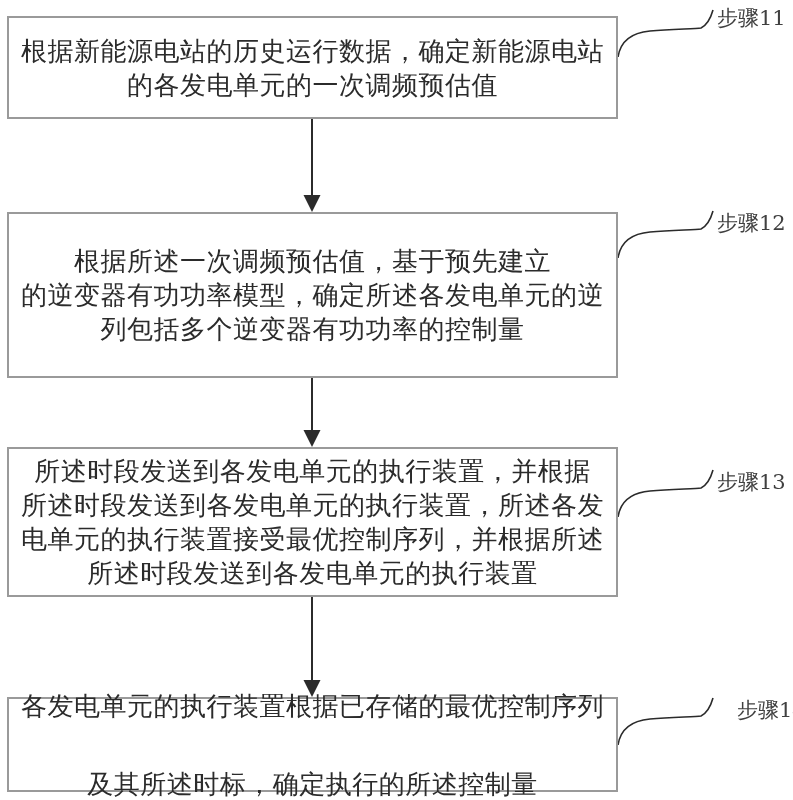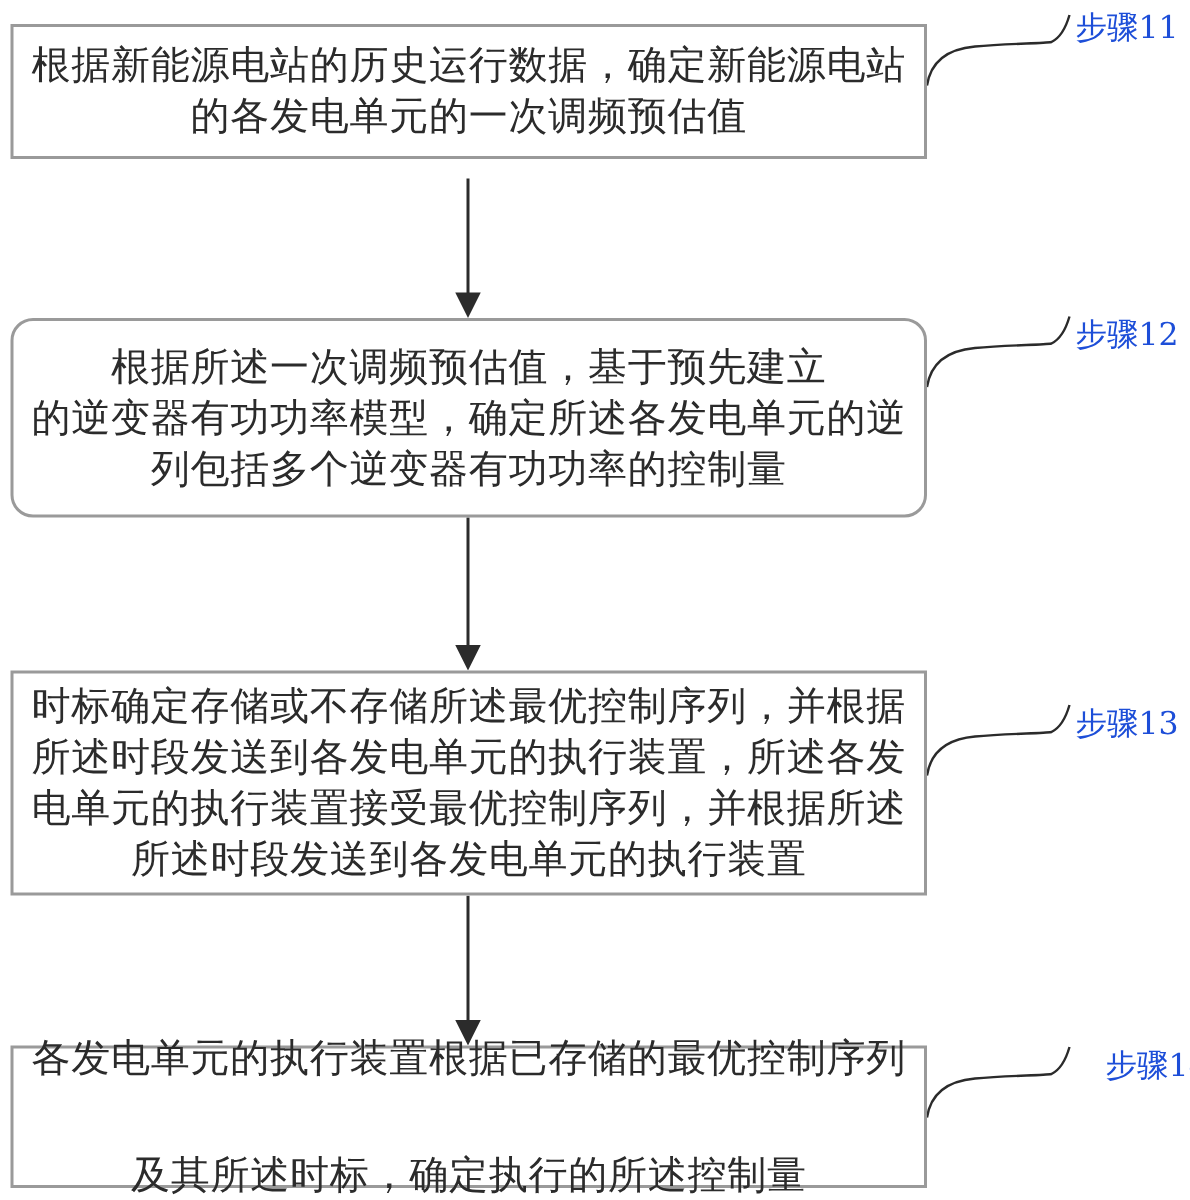--- a/index.html
+++ b/index.html
@@ -36,30 +36,30 @@
     align-items: center;
   }
   .step-box .txt-line {
     font-size: 26px;
     line-height: 34px;
     color: #2b2b2b;
     text-align: center;
     white-space: nowrap;
     letter-spacing: 0.5px;
   }
-  .box-1 { top: 16px;  height: 90px; }
-  .box-2 { top: 212px; height: 133px; border-radius: 15px; }
+  .box-1 { top: 16px;  height: 103px; }
+  .box-2 { top: 212px; height: 166px; }
   .box-3 { top: 447px; height: 150px; }
   .box-4 { top: 697px; height: 95px; gap: 44px;  }
   .step-label {
     position: absolute;
     left: 717px;
     font-size: 21px;
     line-height: 24px;
-    color: #1d4ed8;
+    color: #404040;
     white-space: nowrap;
   }
   .label-1 { top: 6px;   }
   .label-2 { top: 211px; text-align: right; }
   .label-3 { top: 470px; }
   .label-4 { top: 698px; margin-left: 20px; }
 </style>
 </head>
 <body>
 
@@ -91,21 +91,21 @@
     <div class="txt-line">的各发电单元的一次调频预估值</div>
   </div>
 
   <div class="step-box box-2">
     <div class="txt-line">根据所述一次调频预估值，基于预先建立</div>
     <div class="txt-line">的逆变器有功功率模型，确定所述各发电单元的逆</div>
     <div class="txt-line">列包括多个逆变器有功功率的控制量</div>
   </div>
 
   <div class="step-box box-3">
-    <div class="txt-line">时标确定存储或不存储所述最优控制序列，并根据</div>
+    <div class="txt-line">所述时段发送到各发电单元的执行装置，并根据</div>
     <div class="txt-line">所述时段发送到各发电单元的执行装置，所述各发</div>
     <div class="txt-line">电单元的执行装置接受最优控制序列，并根据所述</div>
     <div class="txt-line">所述时段发送到各发电单元的执行装置</div>
   </div>
 
   <div class="step-box box-4">
     <div class="txt-line">各发电单元的执行装置根据已存储的最优控制序列</div>
     <div class="txt-line">及其所述时标，确定执行的所述控制量</div>
   </div>
 

